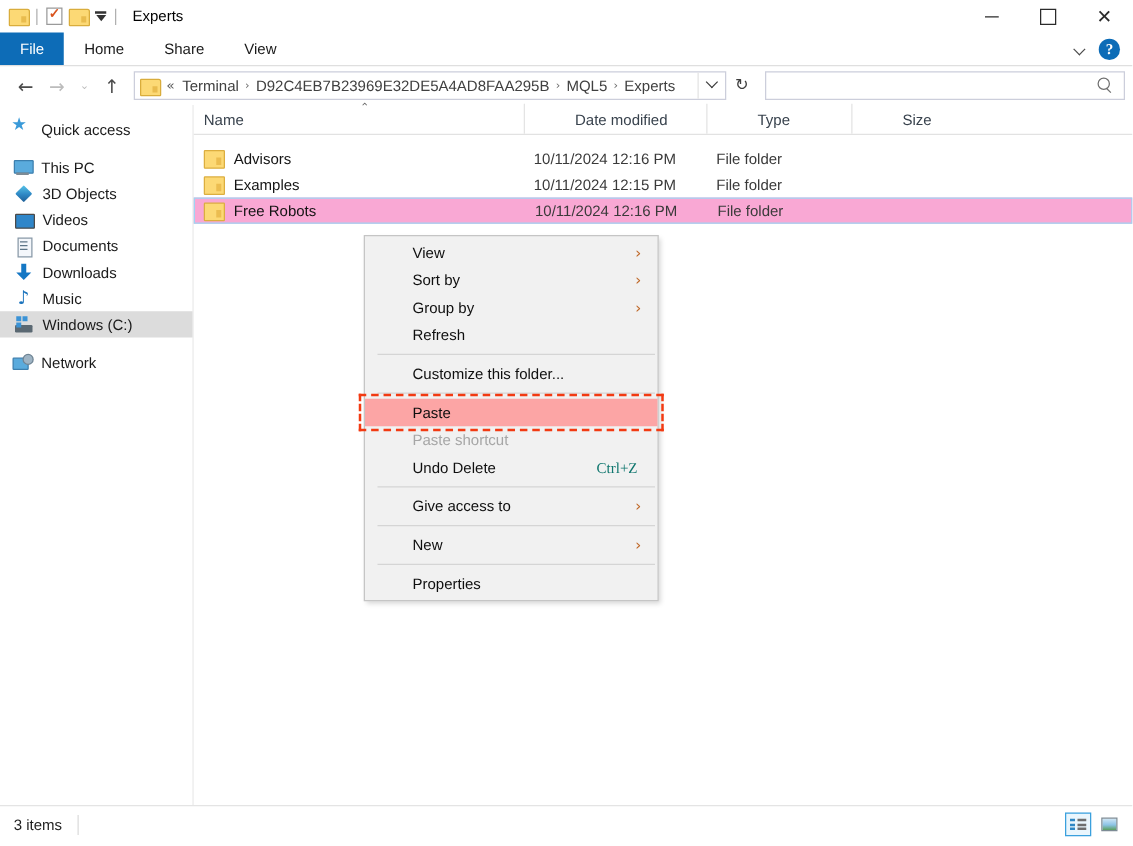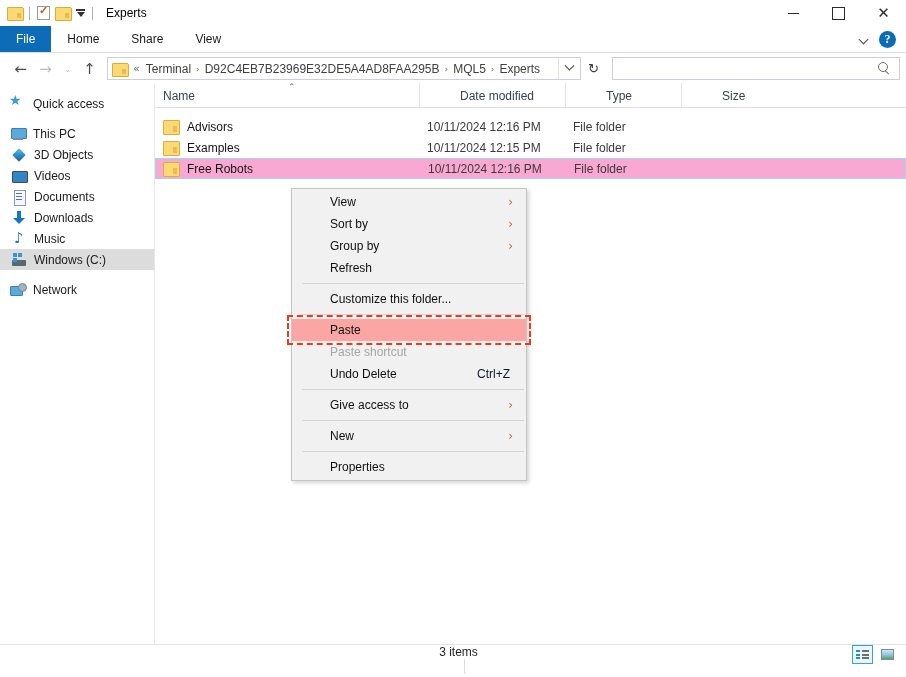--- a/index.html
+++ b/index.html
@@ -289,21 +289,21 @@
     background: #f1f1f1; border: 1px solid #c5c5c5;
     box-shadow: 2px 2px 4px rgba(0,0,0,0.17);
     padding: 2px 0;
   }
   .mi {
     height: 22px; display: flex; align-items: center;
     padding-left: 38px; font-size: 12px; color: #0f0f0f; position: relative;
   }
   .mi.disabled { color: #a6a6a6; }
   .mi .accel {
-    position: absolute; right: 16px; font-size: 12px; color: #0f172a;
+    position: absolute; right: 16px; font-size: 12px; color: #0f766e; font-family: Liberation Serif, serif;
   }
   .mi .submark {
     position: absolute; right: 13px; font-size: 12px; color: #c06a2b;
     font-family: "DejaVu Sans", sans-serif;
   }
   .msep {
     height: 1px; background: #d5d5d5; margin: 4px 2px 4px 10px;
   }
   .mi.highlighted {
     background: #fca5a5;
@@ -311,21 +311,21 @@
   .hl-box {
     position: absolute; left: -5px; right: -5px; top: -4px; bottom: -4px;
     border: 2px dashed #f23a12; pointer-events: none;
   }
   .mi-wrap { position: relative; }
 
   
   .statusbar {
     height: 30px; border-top: 1px solid #e4e4e4;
     display: flex; align-items: center; background: #ffffff;
-    position: relative; padding-left: 11px; flex-direction: column;
+    position: relative; padding-left: 11px;
   }
   .status-text { font-size: 12px; color: #1e1e1e; }
   .status-sep {
     width: 1px; height: 16px; background: #dcdcdc; margin-left: 12px;
   }
   .viewbtns {
     position: absolute; right: 8px; display: flex; gap: 4px; align-items: center;
   }
   .vbtn {
     width: 21px; height: 19px; display: flex; align-items: center; justify-content: center;

